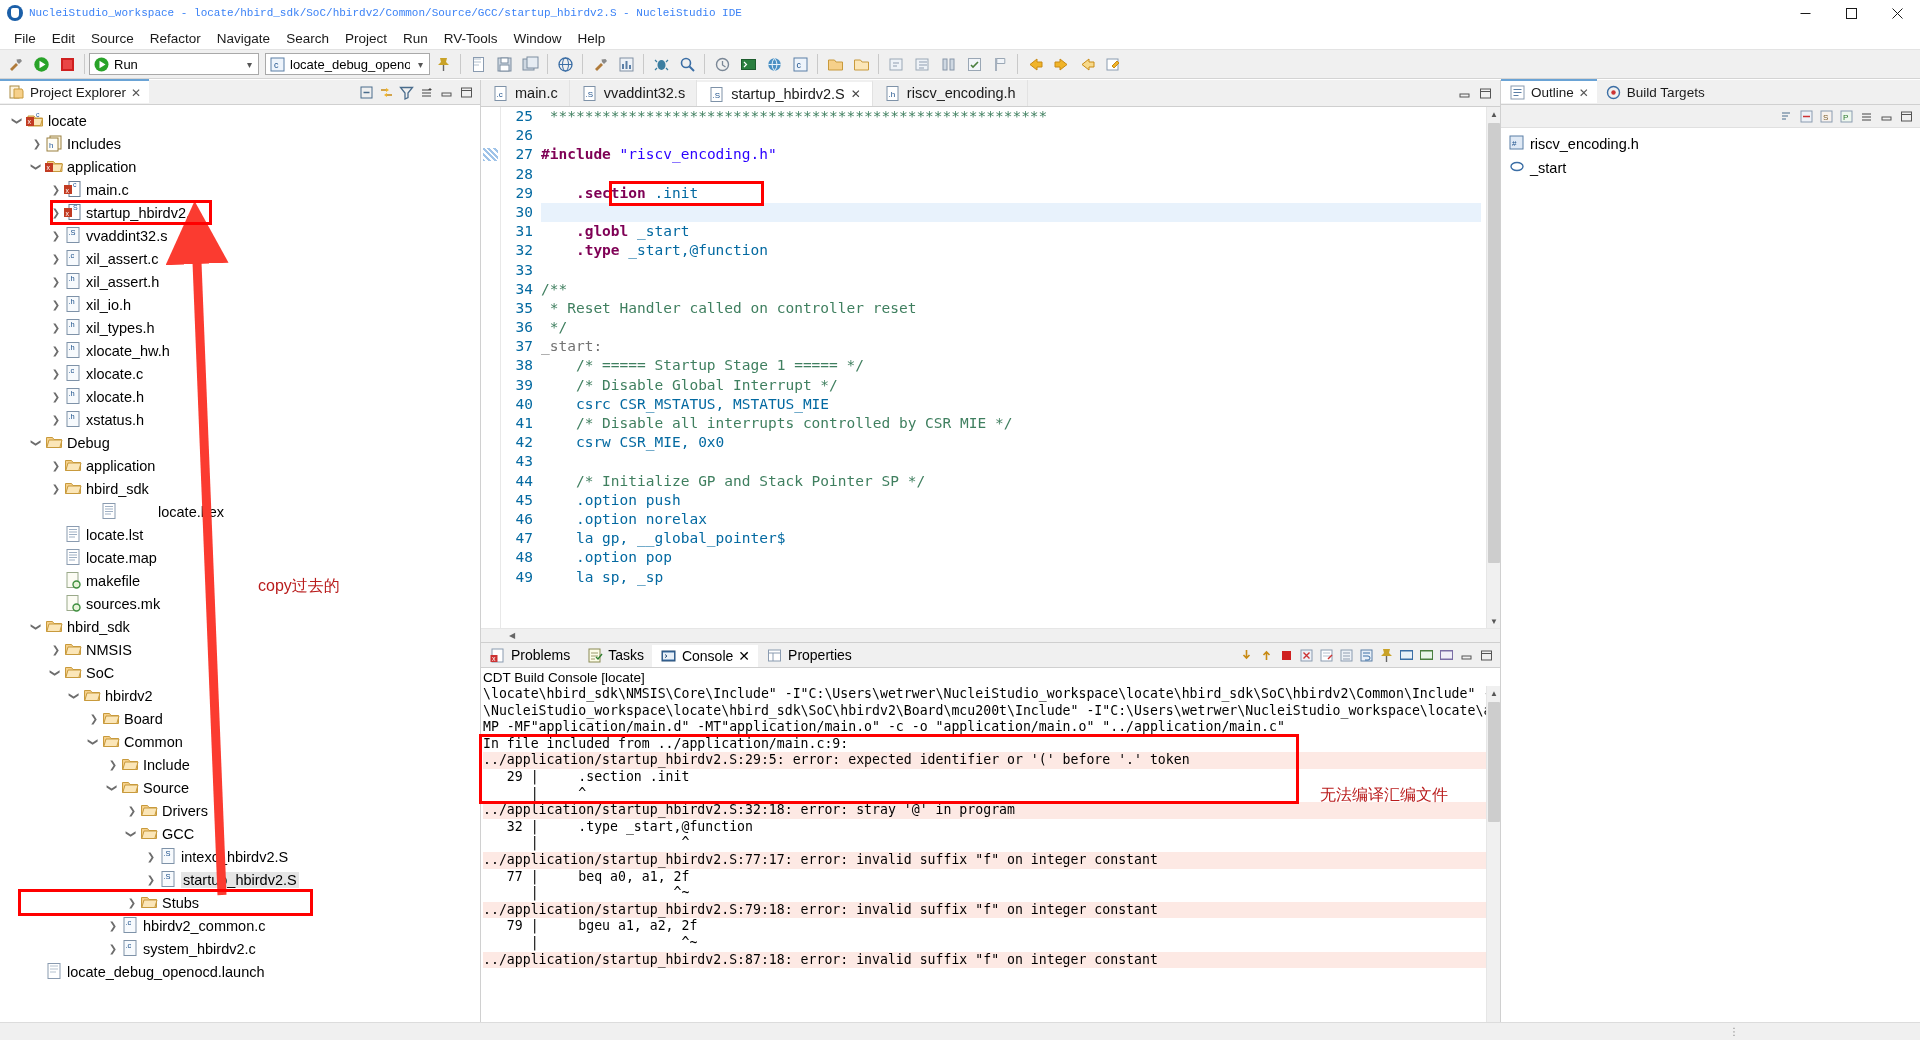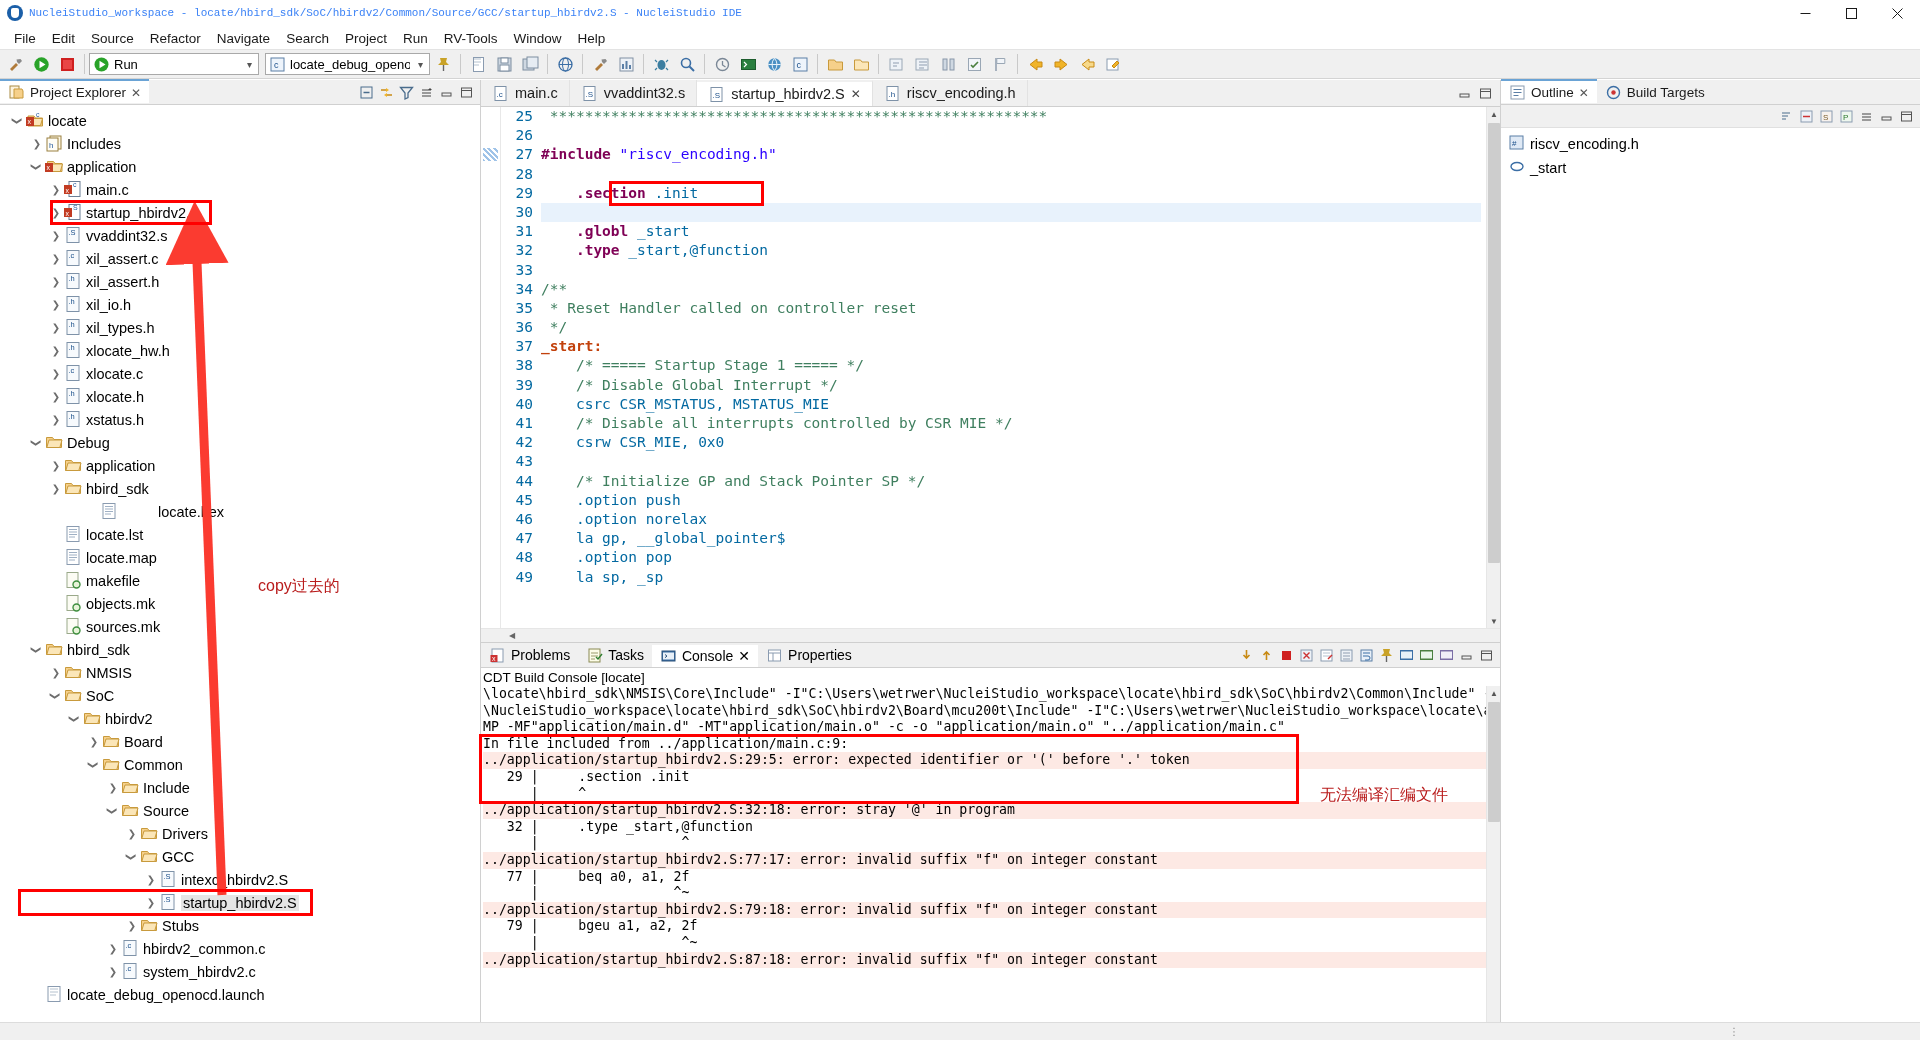--- a/index.html
+++ b/index.html
@@ -115,21 +115,21 @@
   .code {
     flex: 1; font-family: "DejaVu Sans Mono", monospace; font-size: 14.5px; line-height: 19.2px;
     white-space: pre; overflow: hidden; padding-left: 4px; position: relative;
   }
   .gutter .ln { height: 19.2px; line-height: 19.2px; }
   .cline { height: 19.2px; line-height: 19.2px; }
   .cline.hl { background: #e8f2fc; }
   .c-com { color: #3f7f5f; }
   .c-dir { color: #7f0055; font-weight: bold; }
   .c-str { color: #2a00ff; }
-  .c-lbl { color: #c2410c; font-weight: bold; }
+  .c-lbl { color: #737373; font-weight: normal; }
   .c-pp  { color: #7f0055; font-weight: bold; }
   .c-txt { color: #0369a1; }
 
   .vscroll { width: 14px; background: #f0f0f0; flex:none; position: relative; border-left:1px solid #e6e6e6;}
   .vscroll .thumb { position:absolute; left:1px; width:12px; background:#cdcdcd; border-radius:1px;}
   .vscroll .arr { position:absolute; left:0; width:14px; height:14px; display:flex;align-items:center;justify-content:center;
       font-size:8px; color:#555;}
   .hscroll { height: 14px; background:#f0f0f0; border-top:1px solid #e6e6e6; position:relative; }
   .hscroll .arr { position:absolute; top:0; width:14px; height:13px; display:flex;align-items:center;justify-content:center;
       font-size:8px; color:#666;}
@@ -619,28 +619,20 @@
               </svg></span>
             <span class="tlabel">locate.map</span>
           </div>
           <div class="trow" style="padding-left: 48px;">
             <span class="twist"></span>
             <span class="tico"><svg width="18" height="17" viewBox="0 0 18 17">
                 <rect x="3" y="0.5" width="11" height="15" fill="#fcfcf4" stroke="#9aa98a"></rect>
                 <circle cx="12.5" cy="12.5" r="3.5" fill="#e7f3d8" stroke="#3f8f3f" stroke-width="1.4"></circle>
               </svg></span>
             <span class="tlabel">makefile</span>
-          </div>
-          <div class="trow" style="padding-left: 48px;">
-            <span class="twist"></span>
-            <span class="tico"><svg width="18" height="17" viewBox="0 0 18 17">
-                <rect x="3" y="0.5" width="11" height="15" fill="#fcfcf4" stroke="#9aa98a"></rect>
-                <circle cx="12.5" cy="12.5" r="3.5" fill="#e7f3d8" stroke="#3f8f3f" stroke-width="1.4"></circle>
-              </svg></span>
-            <span class="tlabel">objects.mk</span>
           </div>
           <div class="trow" style="padding-left: 48px;">
             <span class="twist"></span>
             <span class="tico"><svg width="18" height="17" viewBox="0 0 18 17">
                 <rect x="3" y="0.5" width="11" height="15" fill="#fcfcf4" stroke="#9aa98a"></rect>
                 <circle cx="12.5" cy="12.5" r="3.5" fill="#e7f3d8" stroke="#3f8f3f" stroke-width="1.4"></circle>
               </svg></span>
             <span class="tlabel">sources.mk</span>
           </div>
           <div class="trow" style="padding-left: 29px;">

